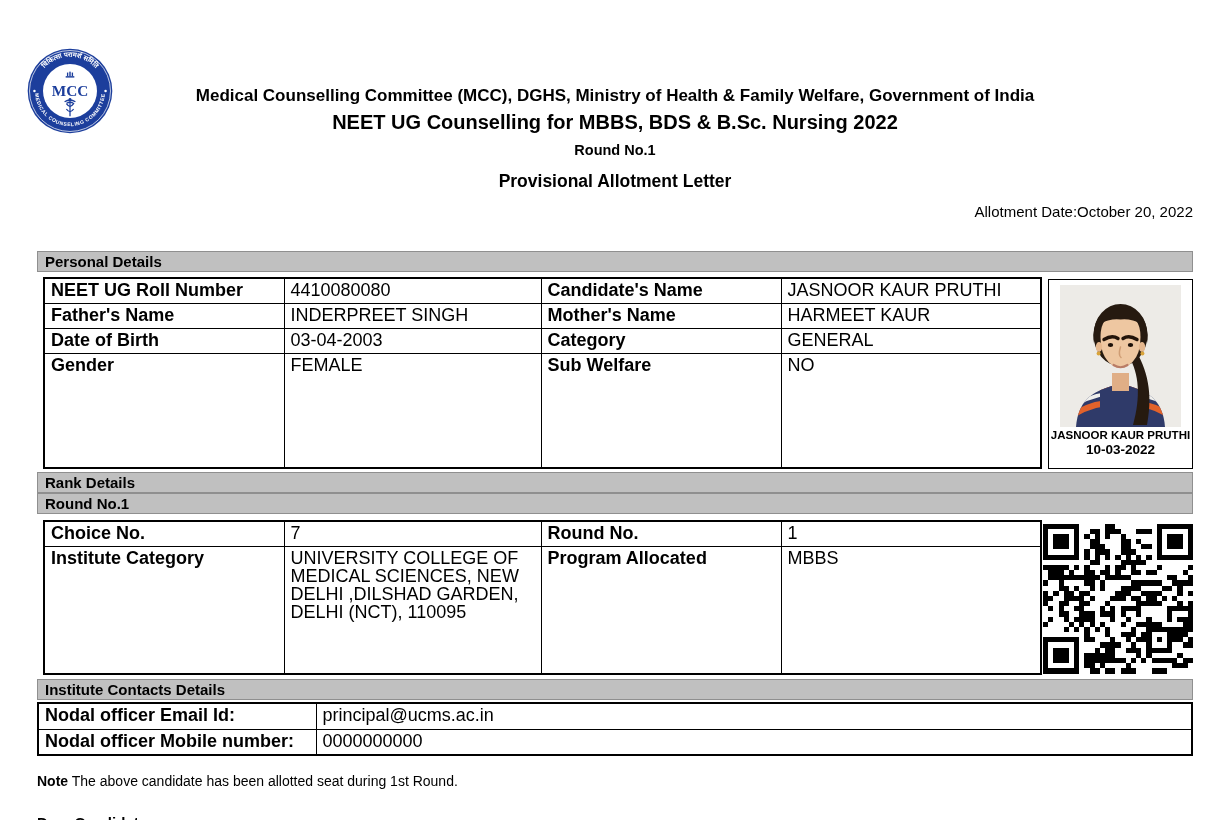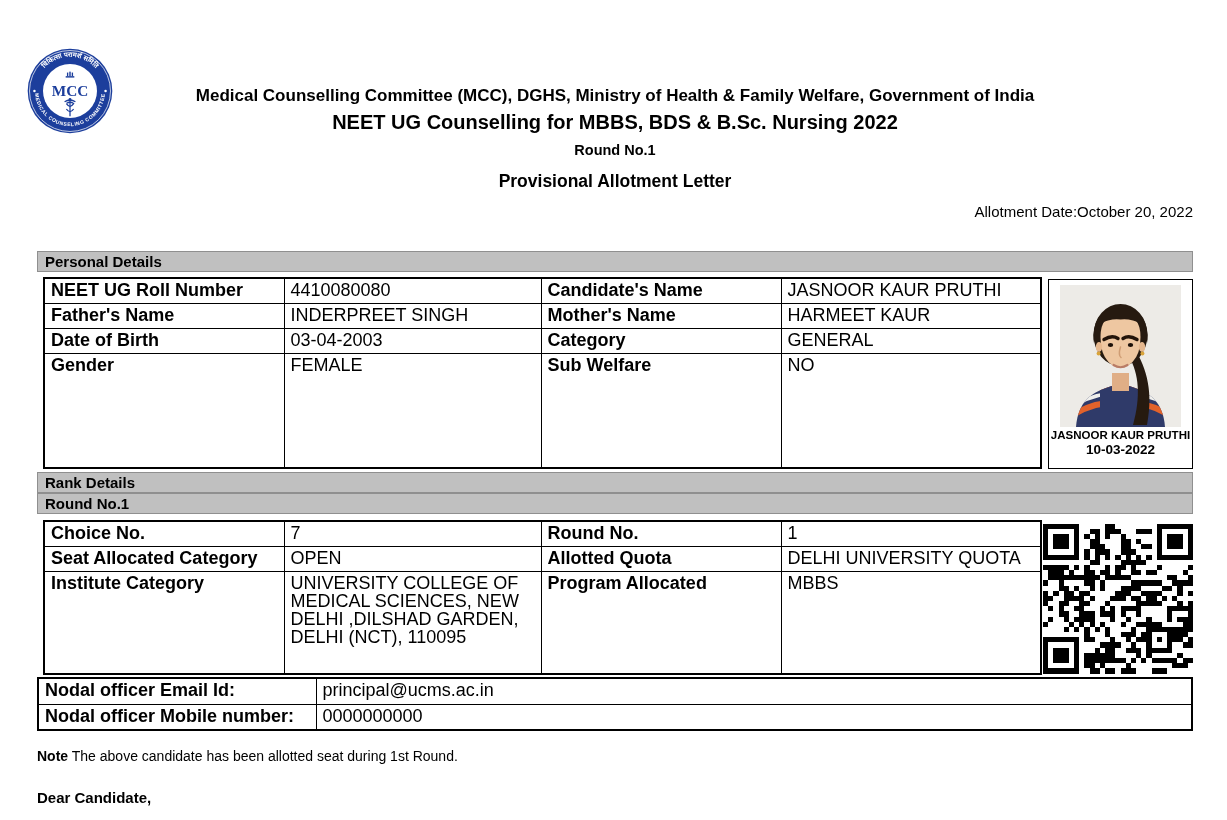--- a/index.html
+++ b/index.html
@@ -220,26 +220,20 @@
             <col style="width:257px">
             <col style="width:240px">
             <col style="width:260px">
           </colgroup>
         <tbody>
         <tr>
           <td class="lbl">Choice No.</td>
           <td>7</td>
           <td class="lbl">Round No.</td>
           <td>1</td>
-        </tr>
-        <tr>
-          <td class="lbl">Seat Allocated Category</td>
-          <td>OPEN</td>
-          <td class="lbl">Allotted Quota</td>
-          <td>DELHI UNIVERSITY QUOTA</td>
         </tr>
         <tr class="fill">
           <td class="lbl">Institute Category</td>
           <td>UNIVERSITY COLLEGE OF MEDICAL SCIENCES, NEW DELHI ,DILSHAD GARDEN, DELHI (NCT), 110095</td>
           <td class="lbl">Program Allocated</td>
           <td>MBBS</td>
         </tr>
         </tbody>
       </table>
       <div class="qr-box">
@@ -657,20 +651,21 @@
             <rect x="15" y="28" width="1" height="1" fill="#000"></rect>
             <rect x="16" y="28" width="1" height="1" fill="#000"></rect>
             <rect x="17" y="28" width="1" height="1" fill="#000"></rect>
             <rect x="21" y="28" width="1" height="1" fill="#000"></rect>
             <rect x="22" y="28" width="1" height="1" fill="#000"></rect>
             <rect x="23" y="28" width="1" height="1" fill="#000"></rect>
           </svg>
       </div>
     </div>
 
+    <div class="band contacts-band">Institute Contacts Details</div>
     <table class="grid ctable">
       <colgroup>
           <col style="width:278px">
           <col>
         </colgroup>
       <tbody>
       <tr>
         <td class="lbl">Nodal officer Email Id:</td>
         <td>principal@ucms.ac.in</td>
       </tr>

